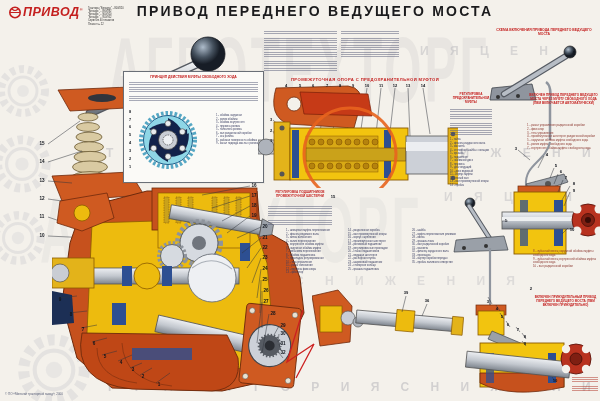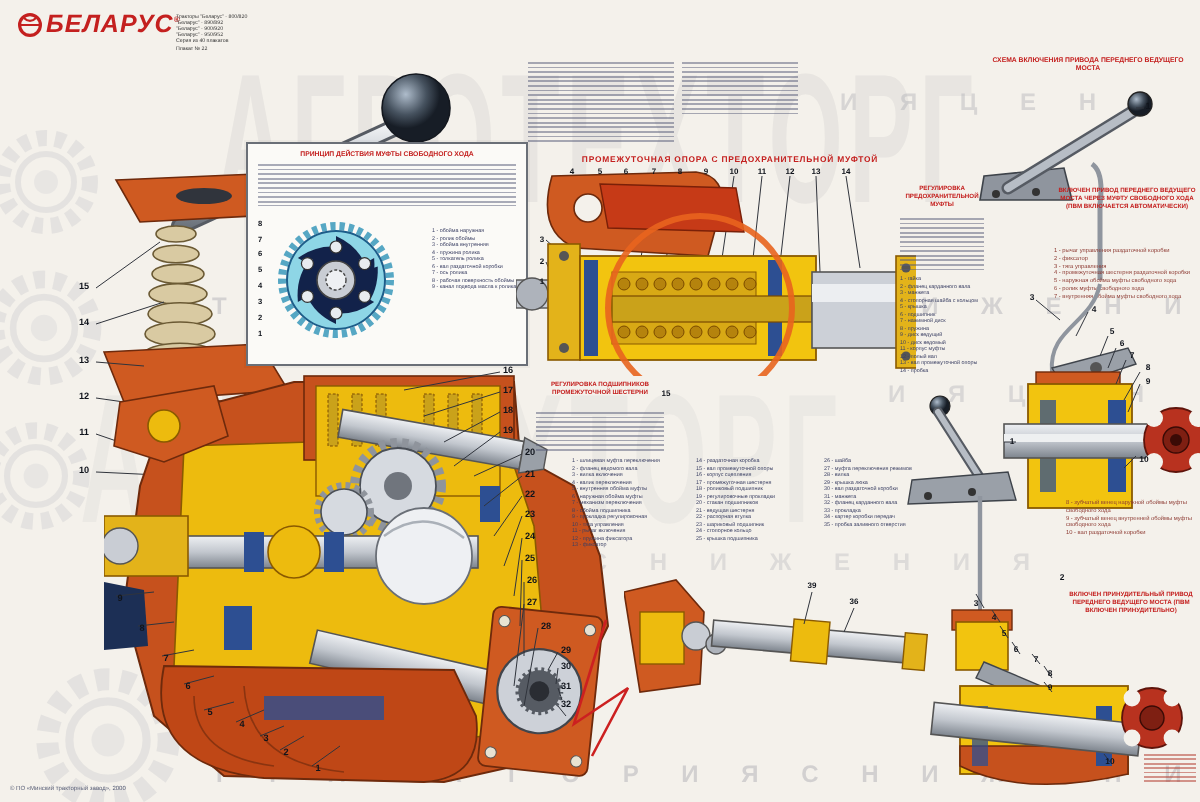--- a/index.html
+++ b/index.html
@@ -67,29 +67,30 @@
       <circle cx="29" cy="29" r="22" fill="none" stroke="#c9c9cc" stroke-width="8" stroke-dasharray="5 4"></circle>
         <circle cx="29" cy="29" r="14" fill="none" stroke="#c9c9cc" stroke-width="3"></circle>
         <circle cx="29" cy="29" r="6" fill="#d4d4d7"></circle>
       </svg>
   </div>
 
   <svg class="abs" style="left:8px;top:6px;" width="14" height="13" viewBox="0 0 14 13">
     <circle cx="7" cy="6.5" r="5.2" fill="none" stroke="#c4201f" stroke-width="1.6"></circle>
     <path d="M2,6.5 L12,6.5 M4,3 Q7,6 10,3" stroke="#c4201f" stroke-width="1.1" fill="none"></path>
   </svg>
-  <div class="logo"><span>БЕЛАРУС</span><sup>®</sup></div>
+  <div class="logo"><span>ПРИВОД</span><sup>®</sup></div>
   <div class="info">
       <div class="li">Тракторы "Беларус" - 800/820</div>
       <div class="li">"Беларус" - 890/892</div>
       <div class="li">"Беларус" - 900/920</div>
       <div class="li">"Беларус" - 950/952</div>
       <div class="li">Серия из 40 плакатов</div>
       <div class="li">Плакат № 22</div>
     </div>
+  <div class="title">ПРИВОД ПЕРЕДНЕГО ВЕДУЩЕГО МОСТА</div>
 
   <div class="mtx" style="left:264px;top:31px;width:73px;height:40px;"></div>
   <div class="mtx" style="left:341px;top:31px;width:58px;height:26px;"></div>
 
   <svg class="abs" style="left:2px;top:33px;" width="248" height="230" viewBox="0 0 248 230">
     <defs>
       <radialGradient id="ballg" cx="35%" cy="30%">
           <stop offset="0%" stop-color="#aebccb"></stop>
           <stop offset="60%" stop-color="#46525f"></stop>
           <stop offset="100%" stop-color="#171d26"></stop>

